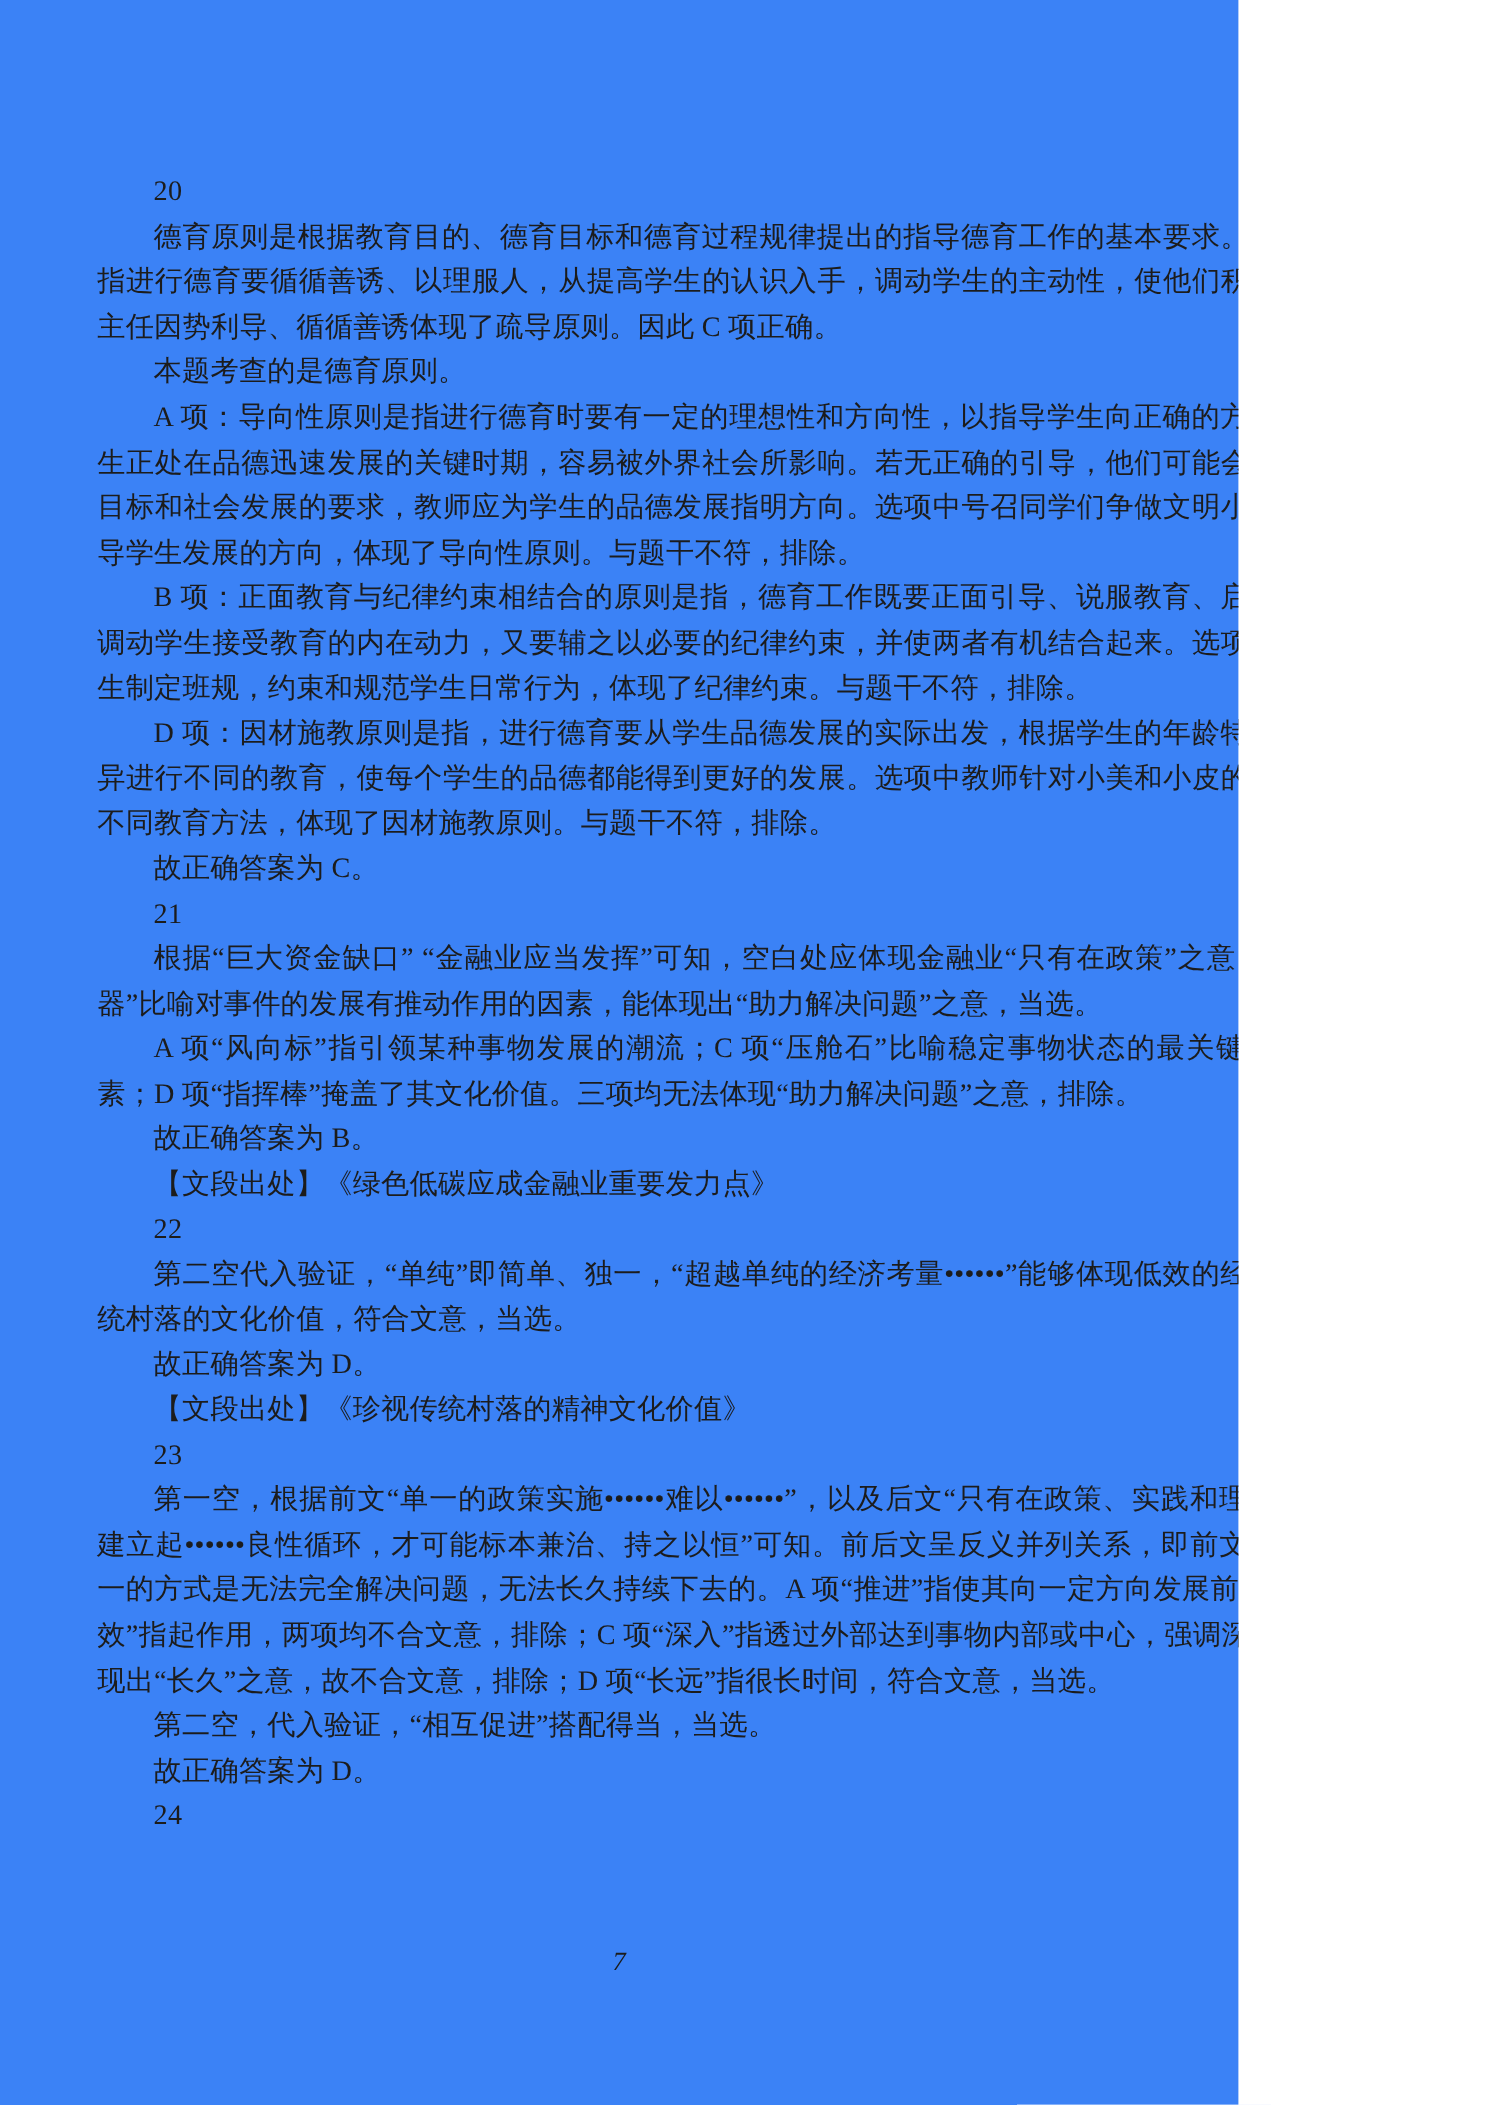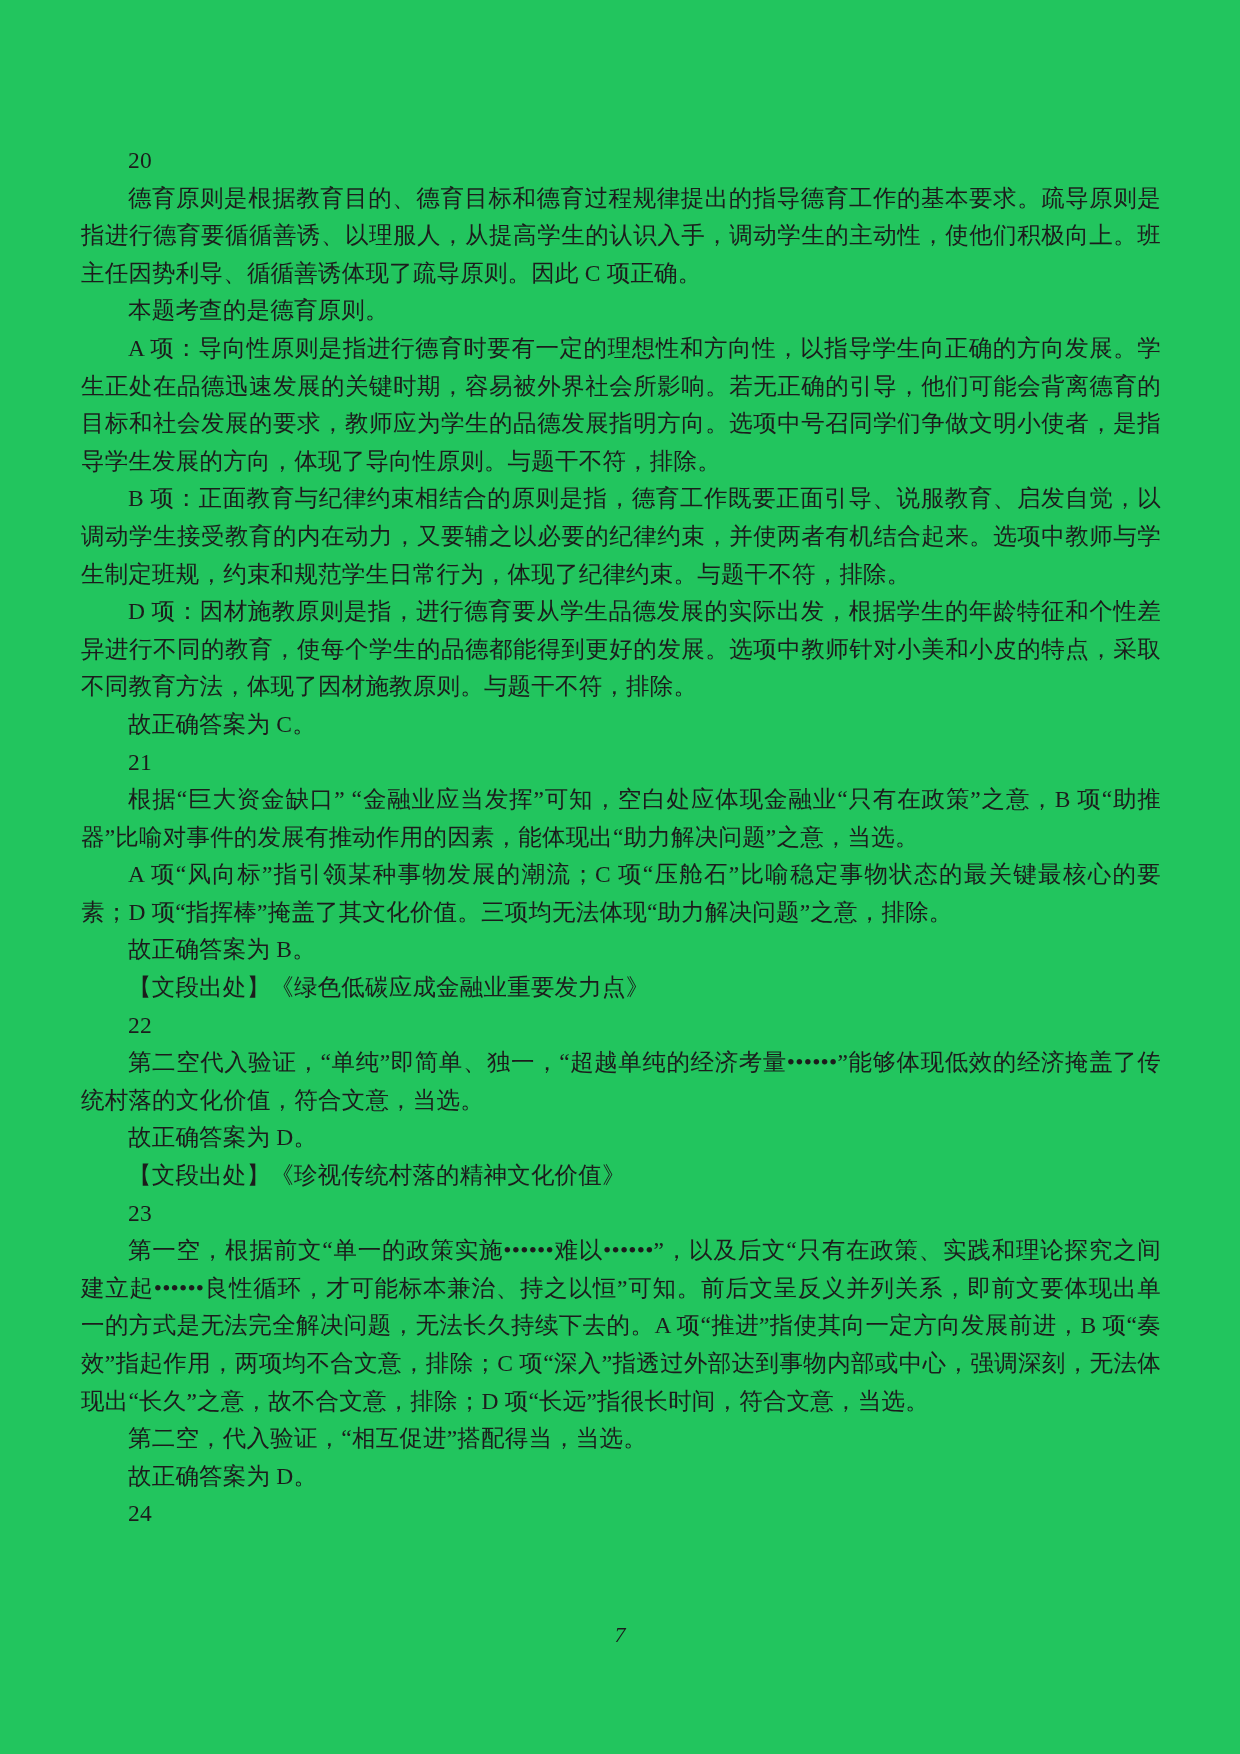--- a/index.html
+++ b/index.html
@@ -2,23 +2,23 @@
 <html><head>
 <meta charset="utf-8">
 <style>
   html, body {
     margin: 0;
     padding: 0;
     background: #ffffff;
   }
   .page {
     position: relative;
-    width: 1240px;
+    width: 1032px;
     height: 1754px;
-    background: #22c55e;
+    background: #3b82f6;
     font-family: "Liberation Serif", "DejaVu Serif", serif;
     color: #1c1c1c;
     overflow: hidden;
   }
   .content {
     position: absolute;
     left: 81px;
     top: 142px;
     width: 1080px;
     font-size: 23.5px;

